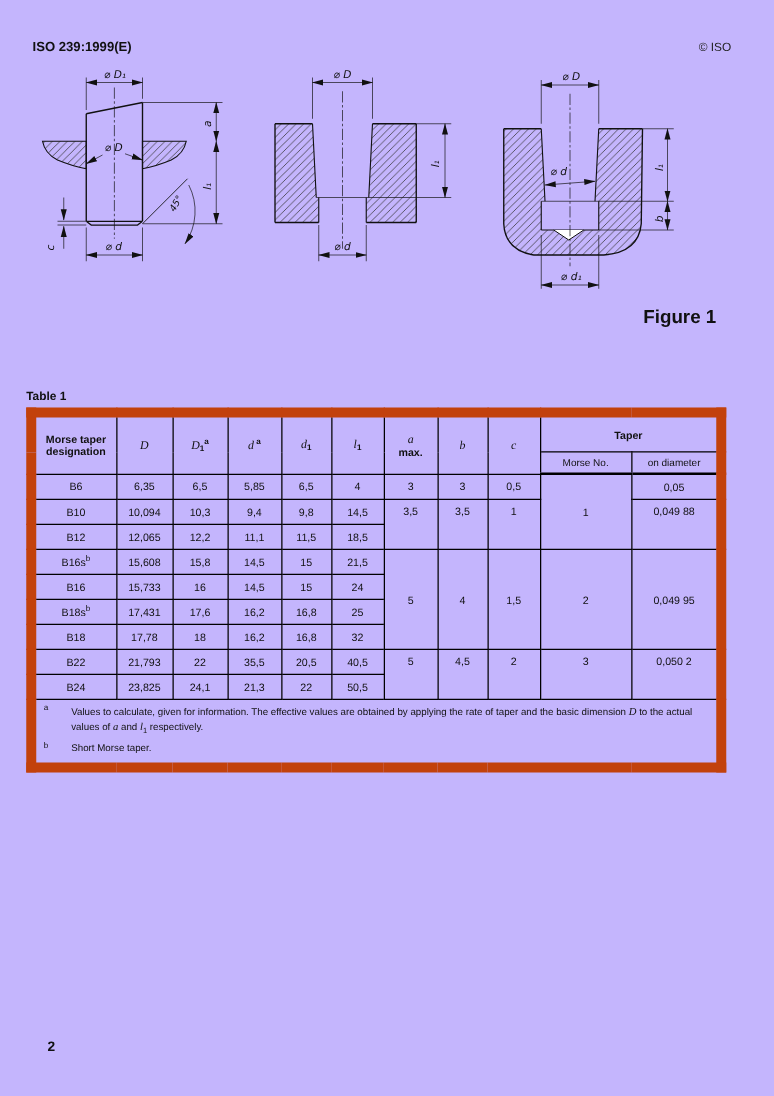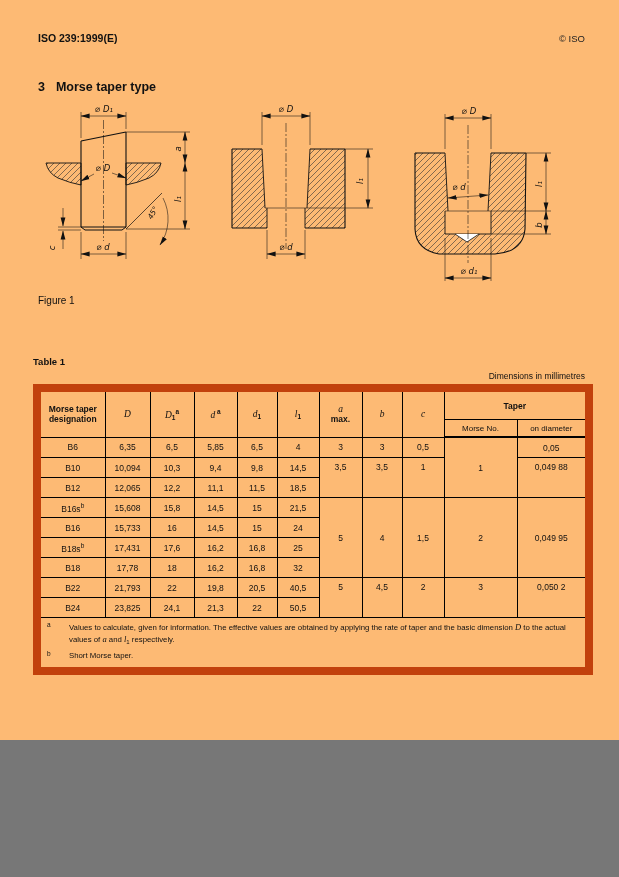--- a/index.html
+++ b/index.html
@@ -1,34 +1,34 @@
 <!DOCTYPE html>
 <html><head>
 <meta charset="utf-8">
 <style>
   html,body { margin:0; padding:0; background:#777; }
   .page {
-    width:619px; height:740px; position:relative; background:#fdba74;
-    box-sizing:border-box; padding:30px 34px 0 38px; margin:0 auto;
+    width:619px; height:877px; position:relative; background:#c4b5fd;
+    box-sizing:border-box; padding:30px 34px 0 26px; margin:0 auto;
     font-family:"Liberation Sans", sans-serif; color:#111;
   }
   .doc-header { display:flex; justify-content:space-between; align-items:baseline;
     font-size:10.5px; margin-top:2px; }
   .doc-ref { font-weight:bold; }
   .copyright { font-size:9.5px; color:#222; }
   h1.section-heading { font-size:12.5px; font-weight:bold; margin:36px 0 0 0; }
   h1.section-heading .sec-num { margin-right:11px; }
   p.intro { font-size:9px; margin:14px 0 0 0; }
 
   .figure-row { display:flex; justify-content:space-between; width:565px; margin:7px 0 0 0; }
   .figure-row svg { display:block; }
   .lbl { font-family:"DejaVu Sans", sans-serif; font-style:italic; font-size:8.5px; fill:#111; }
   .lbl-sm { font-size:7.5px; }
 
-  .fig-caption { text-align:left; font-size:10px; font-weight:normal; margin-top:9px; width:547px; }
+  .fig-caption { text-align:right; font-size:15px; font-weight:bold; margin-top:9px; width:547px; }
   .tbl-caption { text-align:left; font-size:9.5px; font-weight:bold; margin-top:50px; width:552px; margin-left:-5px; }
   .units-note { text-align:right; font-size:8.5px; margin-top:4px; width:552px; margin-left:-5px; }
 
   table.dim-table { border-collapse:collapse; table-layout:fixed; width:552px;
     margin-left:-5px; margin-top:3px; font-size:8.5px; border:8px solid #c2410c; }
   .dim-table th, .dim-table td { border:1px solid #000; text-align:center;
     vertical-align:middle; padding:1px 1px; }
   .dim-table thead tr.hrow1 th { height:25px; font-weight:bold; }
   .dim-table thead tr.hrow2 th { height:14px; font-weight:normal; font-size:8px; }
   .dim-table thead tr:last-child th { border-bottom:2.5px solid #000; }
@@ -52,23 +52,20 @@
 </head>
 <body>
 
 <div class="page">
 
   <div class="doc-header">
     <span class="doc-ref">ISO 239:1999(E)</span>
     <span class="copyright">© ISO</span>
   </div>
 
-  <h1 class="section-heading">
-    <span class="sec-num">3</span><span>Morse taper type</span>
-  </h1>
 
 
   <div class="figure-row">
 
     <svg width="180" height="180" viewBox="0 0 180 180">
       <defs>
         <pattern id="h1" patternUnits="userSpaceOnUse" width="6" height="6">
           <path d="M-1,7 L7,-1 M-1,1 L1,-1 M5,7 L7,5" stroke="#333" stroke-width="0.6" fill="none"></path>
         </pattern>
         <marker id="a1" markerWidth="10" markerHeight="7" refX="8.6" refY="3" orient="auto-start-reverse" markerUnits="userSpaceOnUse">
@@ -179,21 +176,20 @@
 
       <path d="M42,137 L42,180 M88,137 L88,180" stroke="#111" stroke-width="0.55"></path>
       <line x1="42" y1="177" x2="88" y2="177" stroke="#111" stroke-width="0.55" marker-start="url(#a3)" marker-end="url(#a3)"></line>
       <text class="lbl" x="66" y="173" text-anchor="middle">⌀ d₁</text>
     </svg>
   </div>
 
   <div class="fig-caption">Figure 1</div>
 
   <div class="tbl-caption">Table 1</div>
-  <div class="units-note">Dimensions in millimetres</div>
 
   <table class="dim-table">
     <colgroup>
       <col style="width:68px">
         <col style="width:45px">
         <col style="width:44px">
         <col style="width:43px">
       <col style="width:40px">
         <col style="width:42px">
         <col style="width:43px">
@@ -288,21 +284,21 @@
           <td>17,78</td>
           <td>18</td>
           <td>16,2</td>
           <td>16,8</td>
           <td>32</td>
         </tr>
         <tr>
           <td class="des">B22</td>
           <td>21,793</td>
           <td>22</td>
-          <td>19,8</td>
+          <td>35,5</td>
           <td>20,5</td>
           <td>40,5</td>
           <td rowspan="2" class="vtop">5</td>
           <td rowspan="2" class="vtop">4,5</td>
           <td rowspan="2" class="vtop">2</td>
           <td rowspan="2" class="vtop">3</td>
           <td rowspan="2" class="vtop">0,050 2</td>
         </tr>
         <tr>
           <td class="des">B24</td>

